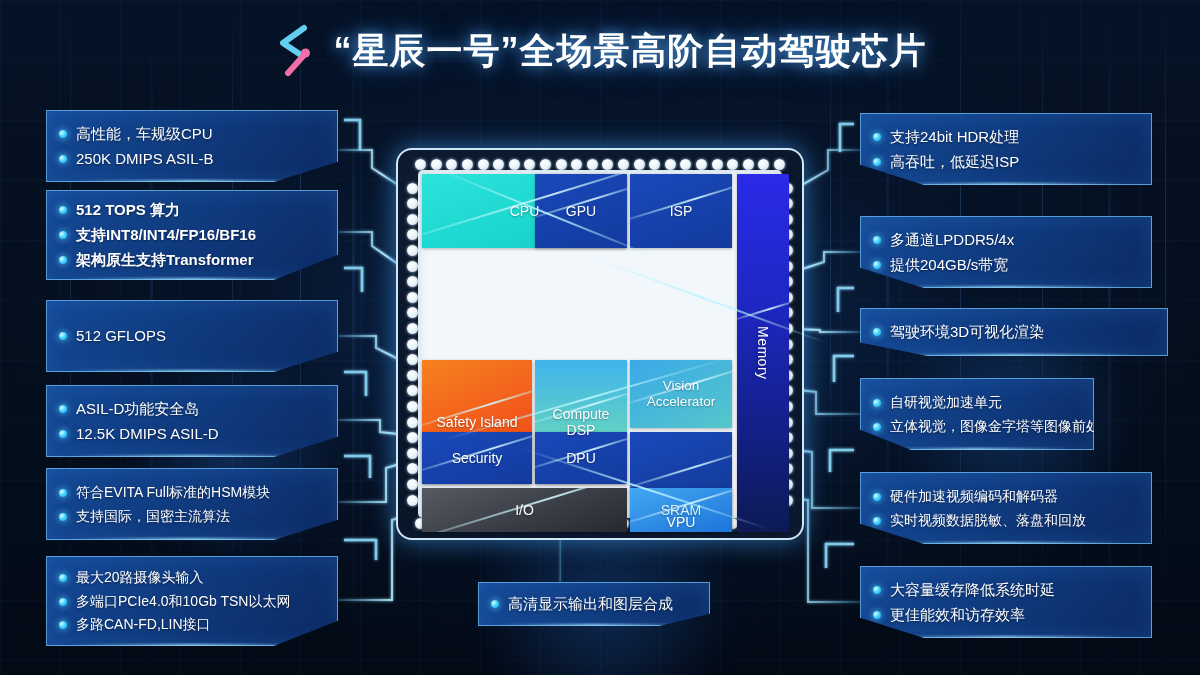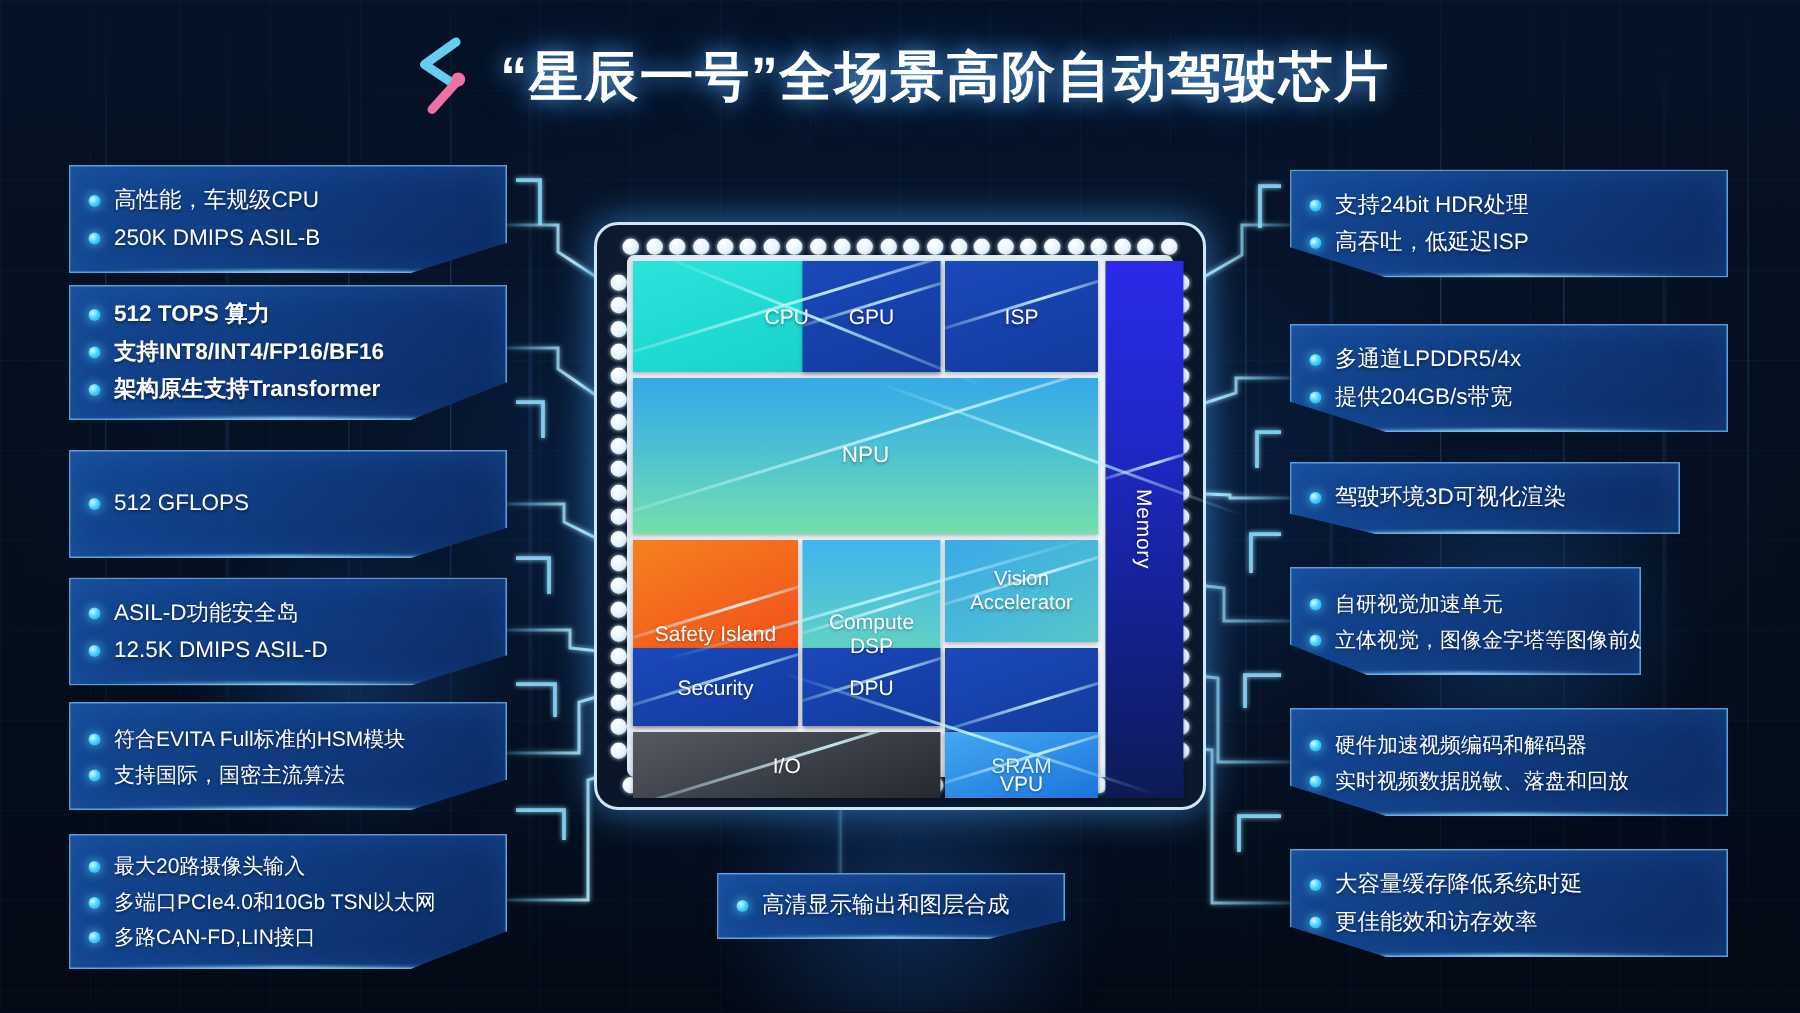--- a/index.html
+++ b/index.html
@@ -267,21 +267,21 @@
     <div class="bullet-row">
         <span class="dot"></span>
         <span class="btext">多通道LPDDR5/4x</span>
       </div>
     <div class="bullet-row">
         <span class="dot"></span>
         <span class="btext">提供204GB/s带宽</span>
       </div>
   </div>
 
-  <div class="card notch-l" style="left:860px;top:308px;width:260px;height:48px;">
+  <div class="card notch-l" style="left:860px;top:308px;width:308px;height:48px;">
     <div class="bullet-row">
         <span class="dot"></span>
         <span class="btext">驾驶环境3D可视化渲染</span>
       </div>
   </div>
 
   <div class="card notch-l" style="left:860px;top:378px;width:234px;height:72px;">
     <div class="bullet-row">
         <span class="dot"></span>
         <span class="btext" style="font-size:14px">自研视觉加速单元</span>
@@ -471,23 +471,20 @@
     <div id="die">
       <div class="blk b-cpu">
           <span class="lbl">CPU</span>
         </div>
       <div class="blk b-gpu">
           <span class="lbl">GPU</span>
         </div>
       <div class="blk b-isp">
           <span class="lbl">ISP</span>
         </div>
-      <div class="blk b-npu">
-          <span class="lbl">NPU</span>
-        </div>
       <div class="blk b-safety">
           <span class="lbl">Safety Island</span>
         </div>
       <div class="blk b-cdsp">
           <span class="lbl">Compute DSP</span>
         </div>
       <div class="blk b-vacc">
           <span class="lbl">Vision Accelerator</span>
         </div>
       <div class="blk b-vpu">

